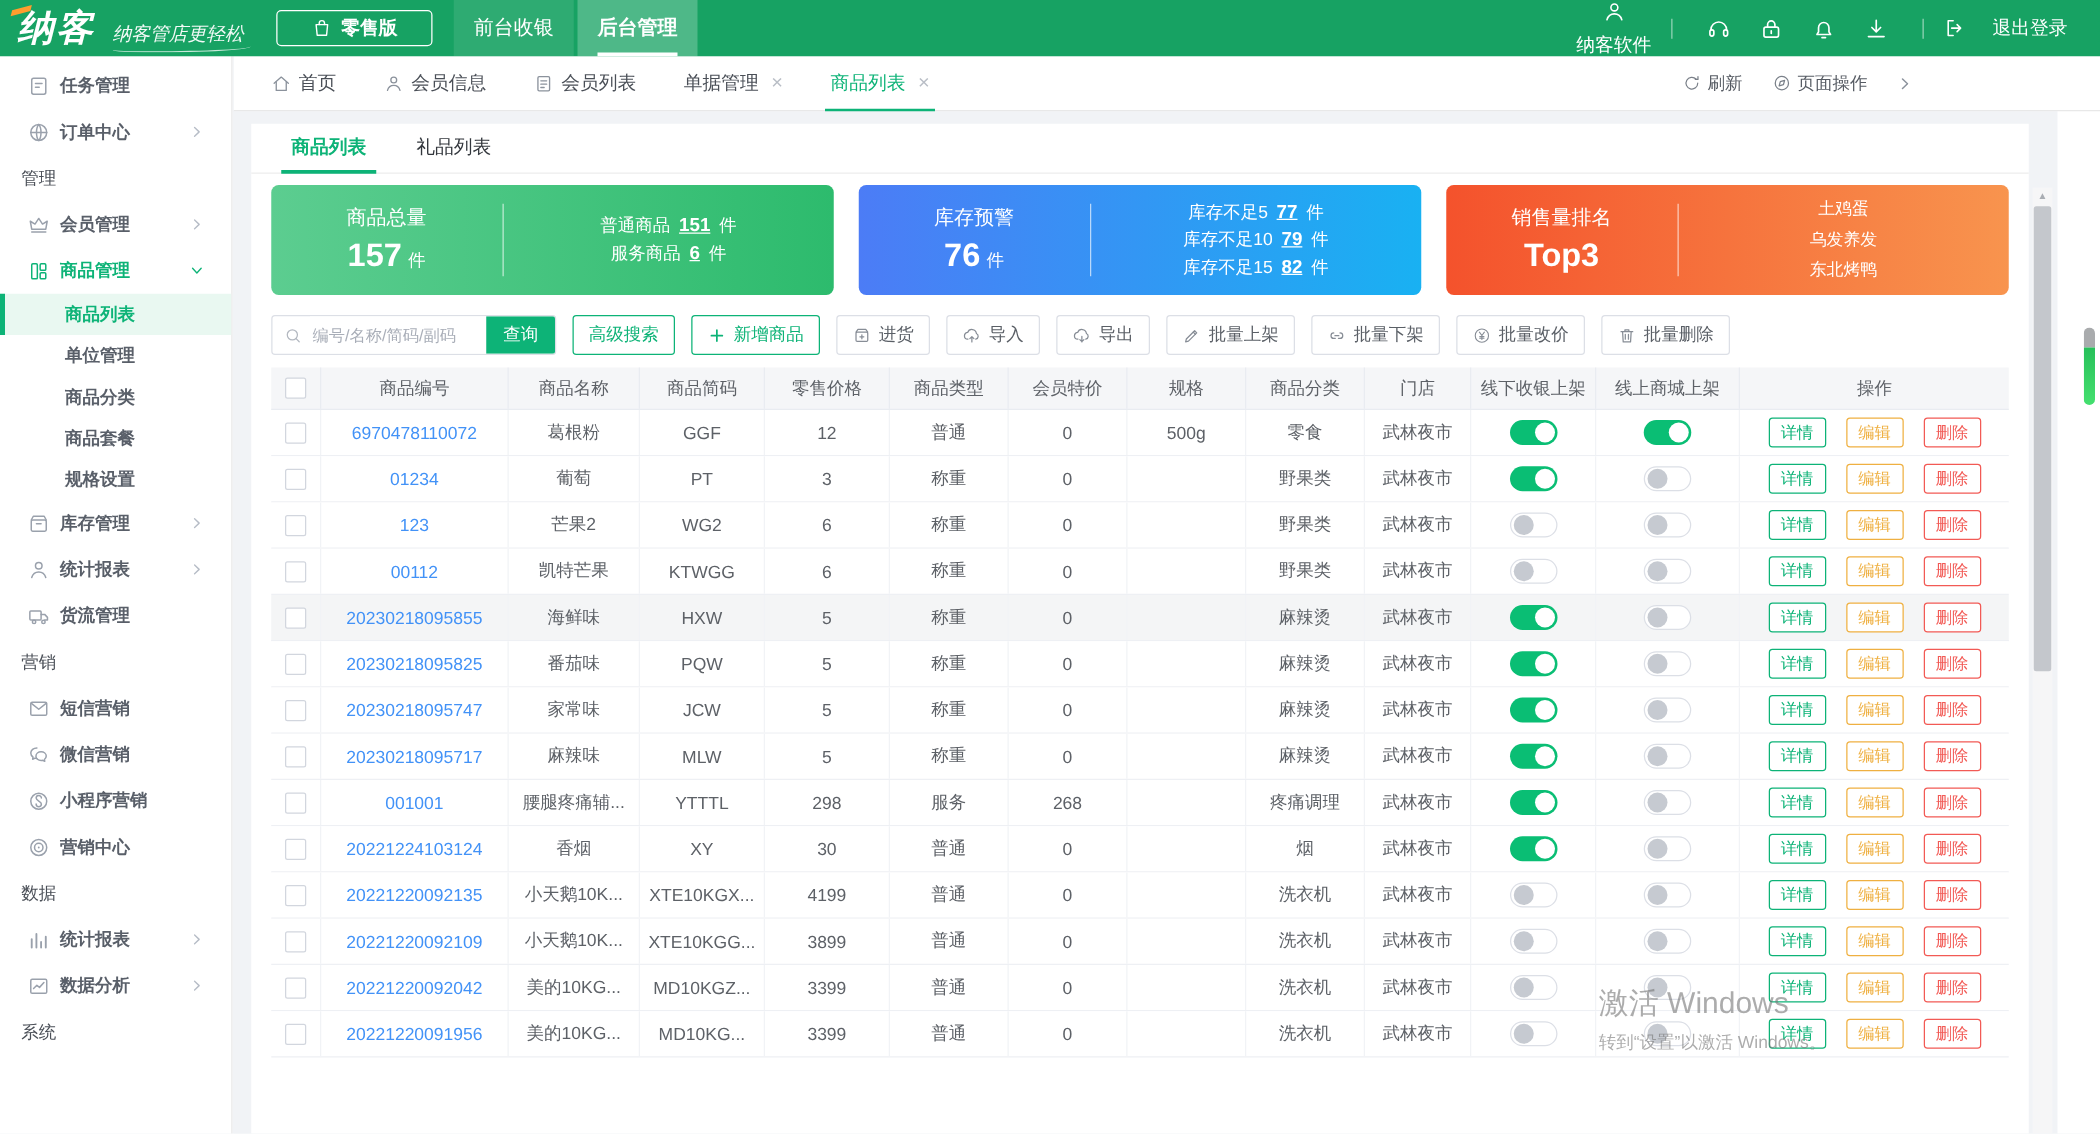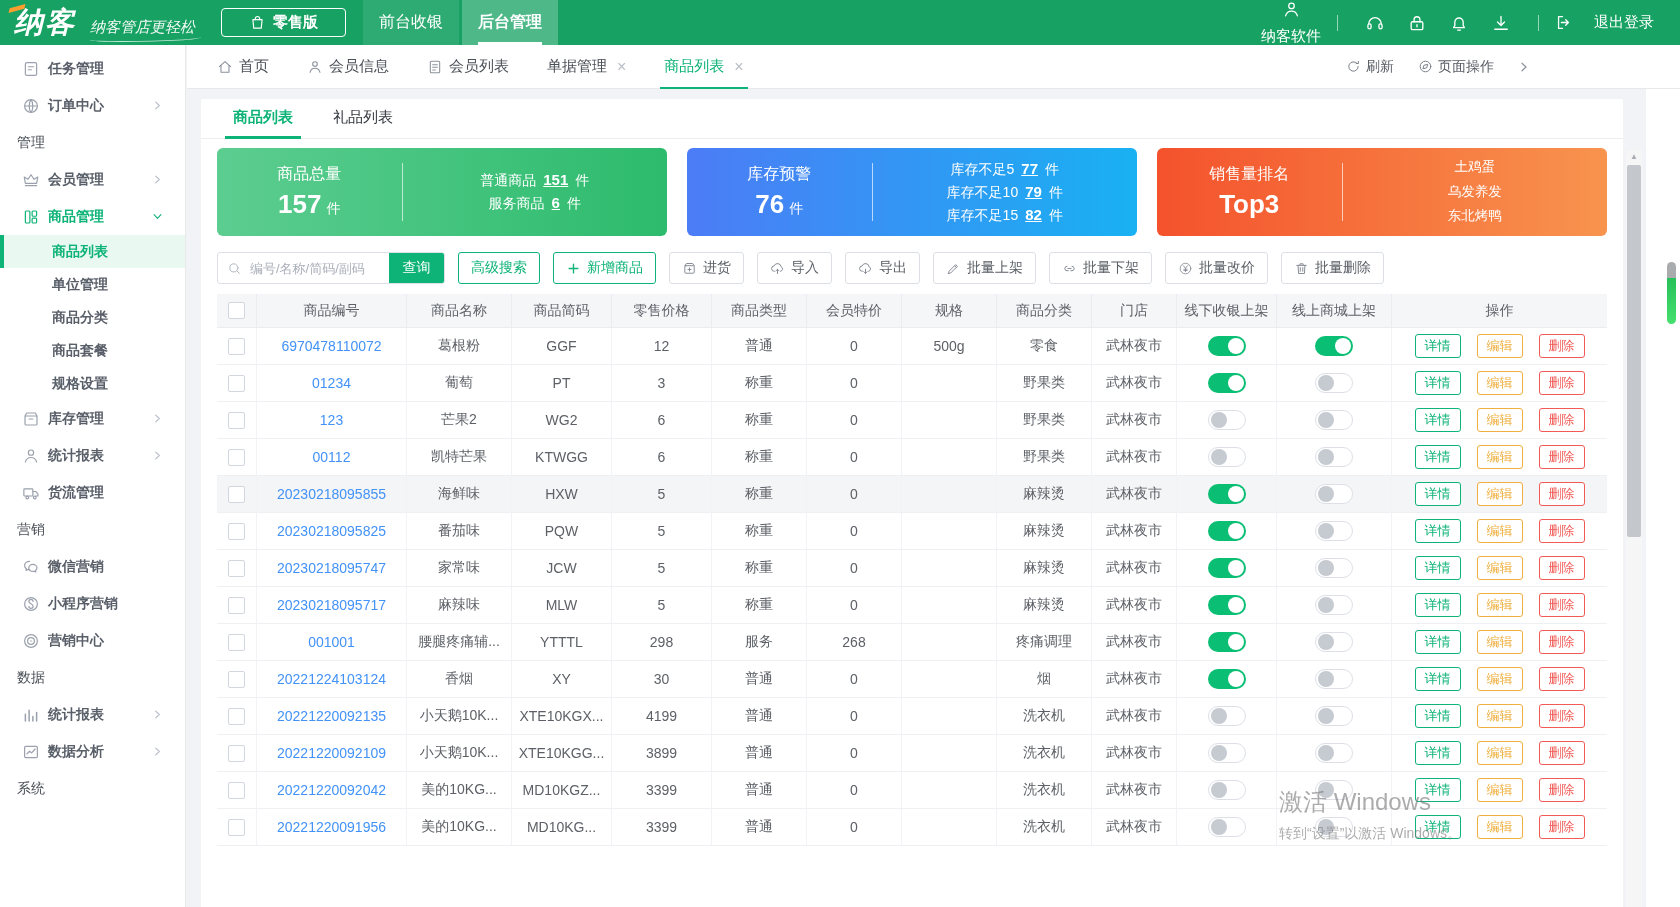--- a/index.html
+++ b/index.html
@@ -283,20 +283,29 @@
             <svg viewBox="0 0 24 24" fill="none" stroke="currentColor" stroke-width="1.6" stroke-linecap="round" stroke-linejoin="round">
               <rect x="2.5" y="6.5" width="12" height="9.5" rx="1"></rect>
               <path d="M14.5 10h3.8l3 3.2v2.8h-3"></path>
               <circle cx="7" cy="18" r="1.8"></circle>
               <circle cx="17" cy="18" r="1.8"></circle>
             </svg>
           </span>
           <span>货流管理</span>
         </div>
         <div class="sb-section">营销</div>
+        <div class="sb-item">
+          <span class="ico">
+            <svg viewBox="0 0 24 24" fill="none" stroke="currentColor" stroke-width="1.6" stroke-linecap="round" stroke-linejoin="round">
+              <rect x="3.5" y="5" width="17" height="14" rx="1.5"></rect>
+              <path d="m4.5 6.5 7.5 6 7.5-6"></path>
+            </svg>
+          </span>
+          <span>短信营销</span>
+        </div>
         <div class="sb-item">
           <span class="ico">
             <svg viewBox="0 0 24 24" fill="none" stroke="currentColor" stroke-width="1.6" stroke-linecap="round" stroke-linejoin="round">
               <path d="M10 4.5C6.4 4.5 3.5 6.9 3.5 9.9c0 1.7 1 3.3 2.4 4.3l-.4 2.3 2.6-1.2c.6.2 1.2.3 1.9.3"></path>
               <path d="M14.5 8.5c3 0 5.5 2 5.5 4.6 0 1.5-.8 2.8-2 3.7l.4 1.9-2.2-1c-.5.1-1.1.2-1.7.2-3 0-5.5-2-5.5-4.7s2.5-4.7 5.5-4.7z"></path>
             </svg>
           </span>
           <span>微信营销</span>
         </div>
         <div class="sb-item">

